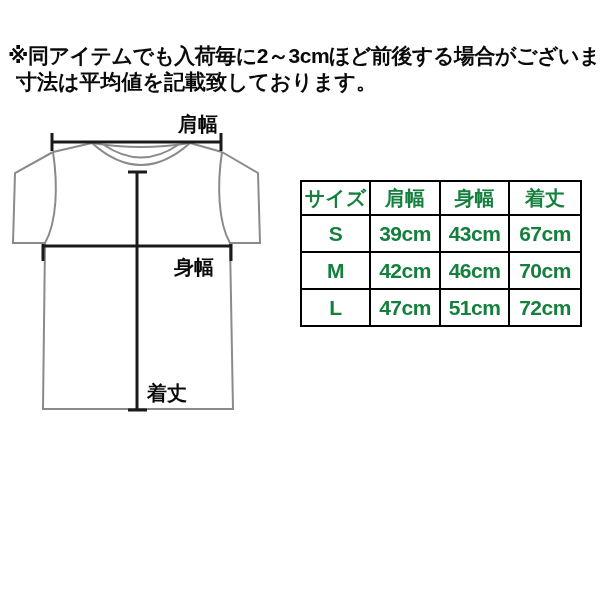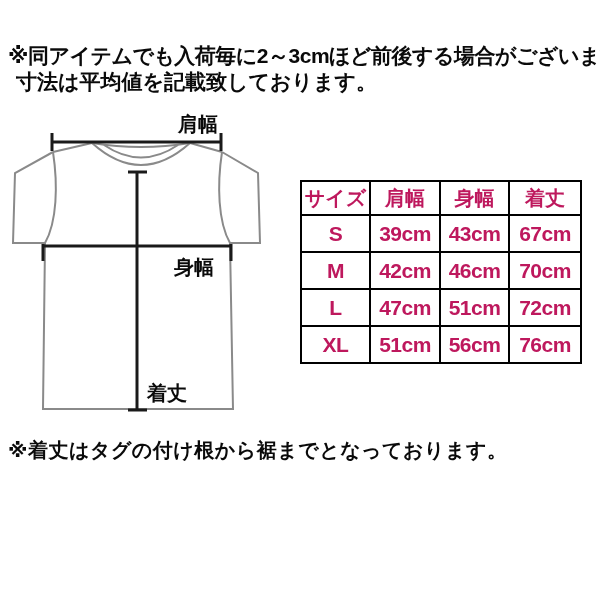--- a/index.html
+++ b/index.html
@@ -6,21 +6,21 @@
   .page{position:relative;width:600px;height:600px;background:#fff;overflow:hidden;
         font-family:"Liberation Sans","DejaVu Sans",sans-serif;color:#111;}
   .note{position:absolute;font-weight:bold;white-space:nowrap;color:#0a0a0a;}
   .note-top1{left:8px;top:42px;font-size:21px;letter-spacing:-0.5px;}
   .note-top2{left:16px;top:68px;font-size:21px;}
   .note-bottom{left:8px;top:437px;font-size:20px;letter-spacing:0.5px;}
   .diagram-wrap{position:absolute;left:0;top:100px;width:280px;height:320px;}
   .size-table{position:absolute;left:300px;top:180px;border-collapse:collapse;table-layout:fixed;
               background:#fff;}
   .size-table th,.size-table td{border:2px solid #000;text-align:center;vertical-align:middle;
-              padding:0;font-weight:bold;color:#be185d;}
+              padding:0;font-weight:bold;color:#15803d;}
   .size-table th{height:32px;font-size:20px;}
   .size-table td{height:35px;font-size:21px;letter-spacing:-0.5px;}
   .col-size{width:67px;}
   .col-shoulder{width:68px;}
   .col-chest{width:67px;}
   .col-length{width:70px;}
   svg text{font-family:"Liberation Sans","DejaVu Sans",sans-serif;font-weight:bold;
            font-size:20px;fill:#0a0a0a;}
 </style>
 </head>
@@ -86,24 +86,17 @@
         <td>42cm</td>
         <td>46cm</td>
         <td>70cm</td>
       </tr>
       <tr>
         <td>L</td>
         <td>47cm</td>
         <td>51cm</td>
         <td>72cm</td>
       </tr>
-      <tr>
-        <td>XL</td>
-        <td>51cm</td>
-        <td>56cm</td>
-        <td>76cm</td>
-      </tr>
     </tbody>
   </table>
 
-  <div class="note note-bottom">※着丈はタグの付け根から裾までとなっております。</div>
 
 </div>
 
 </body></html>

